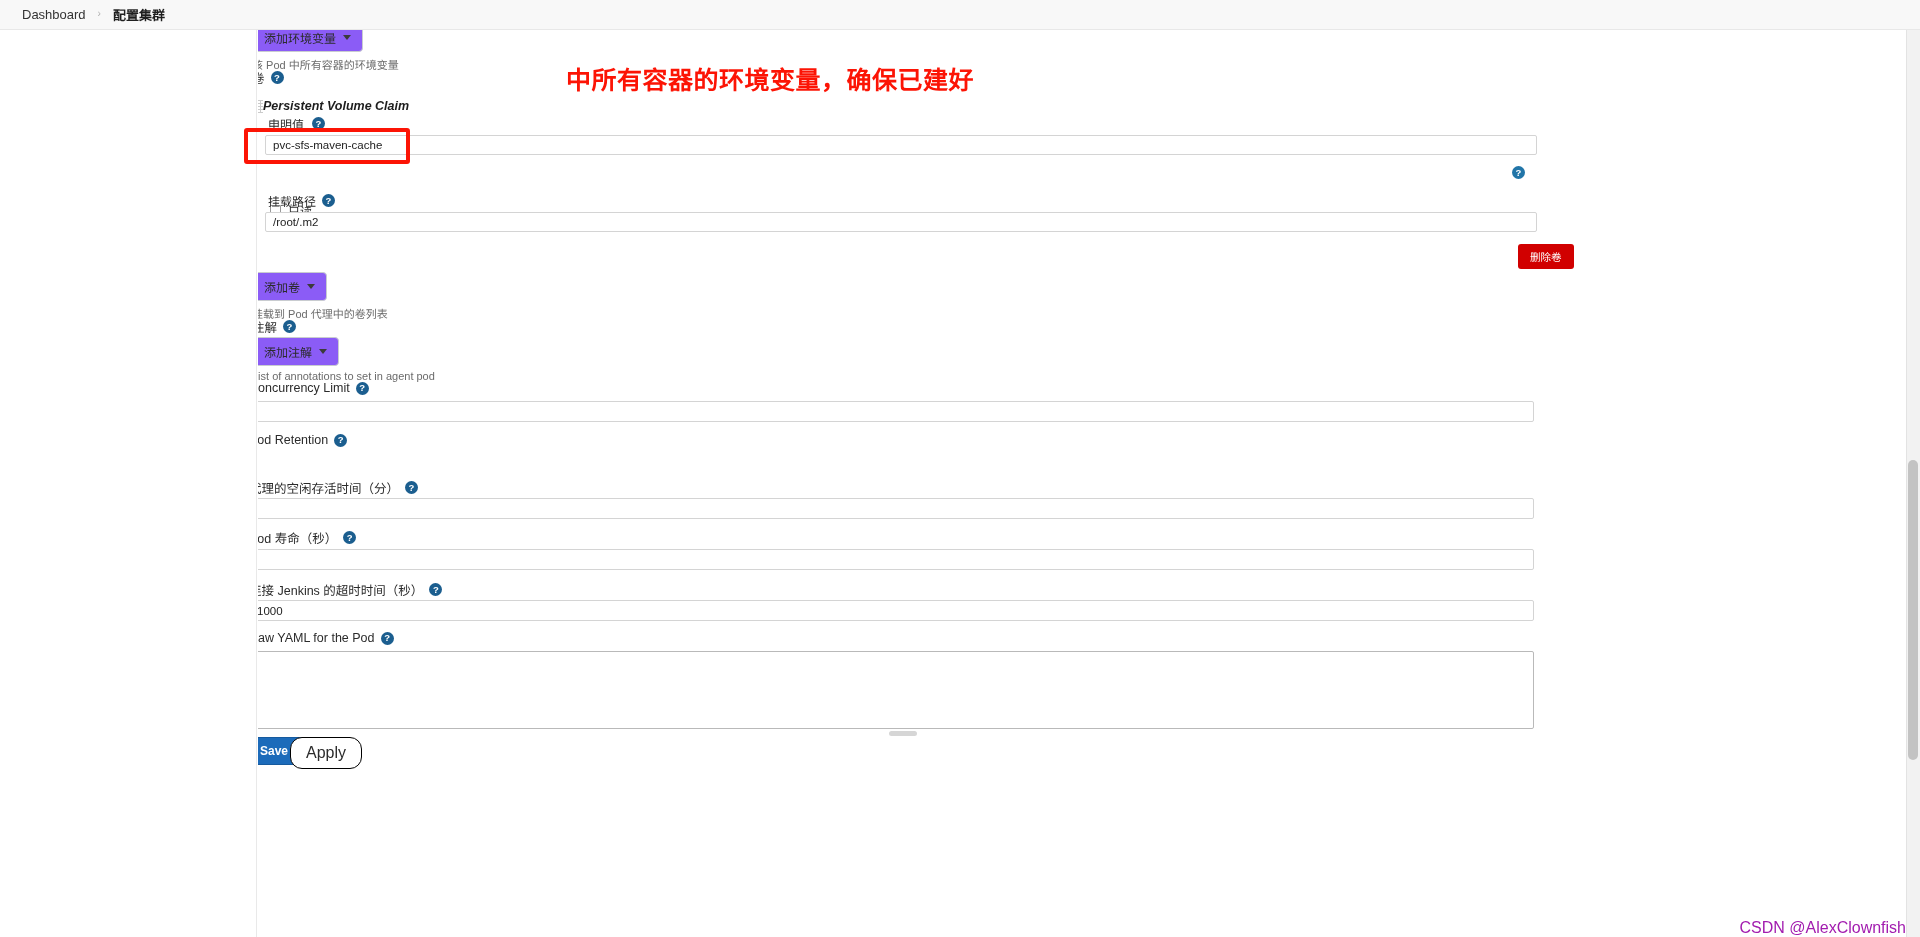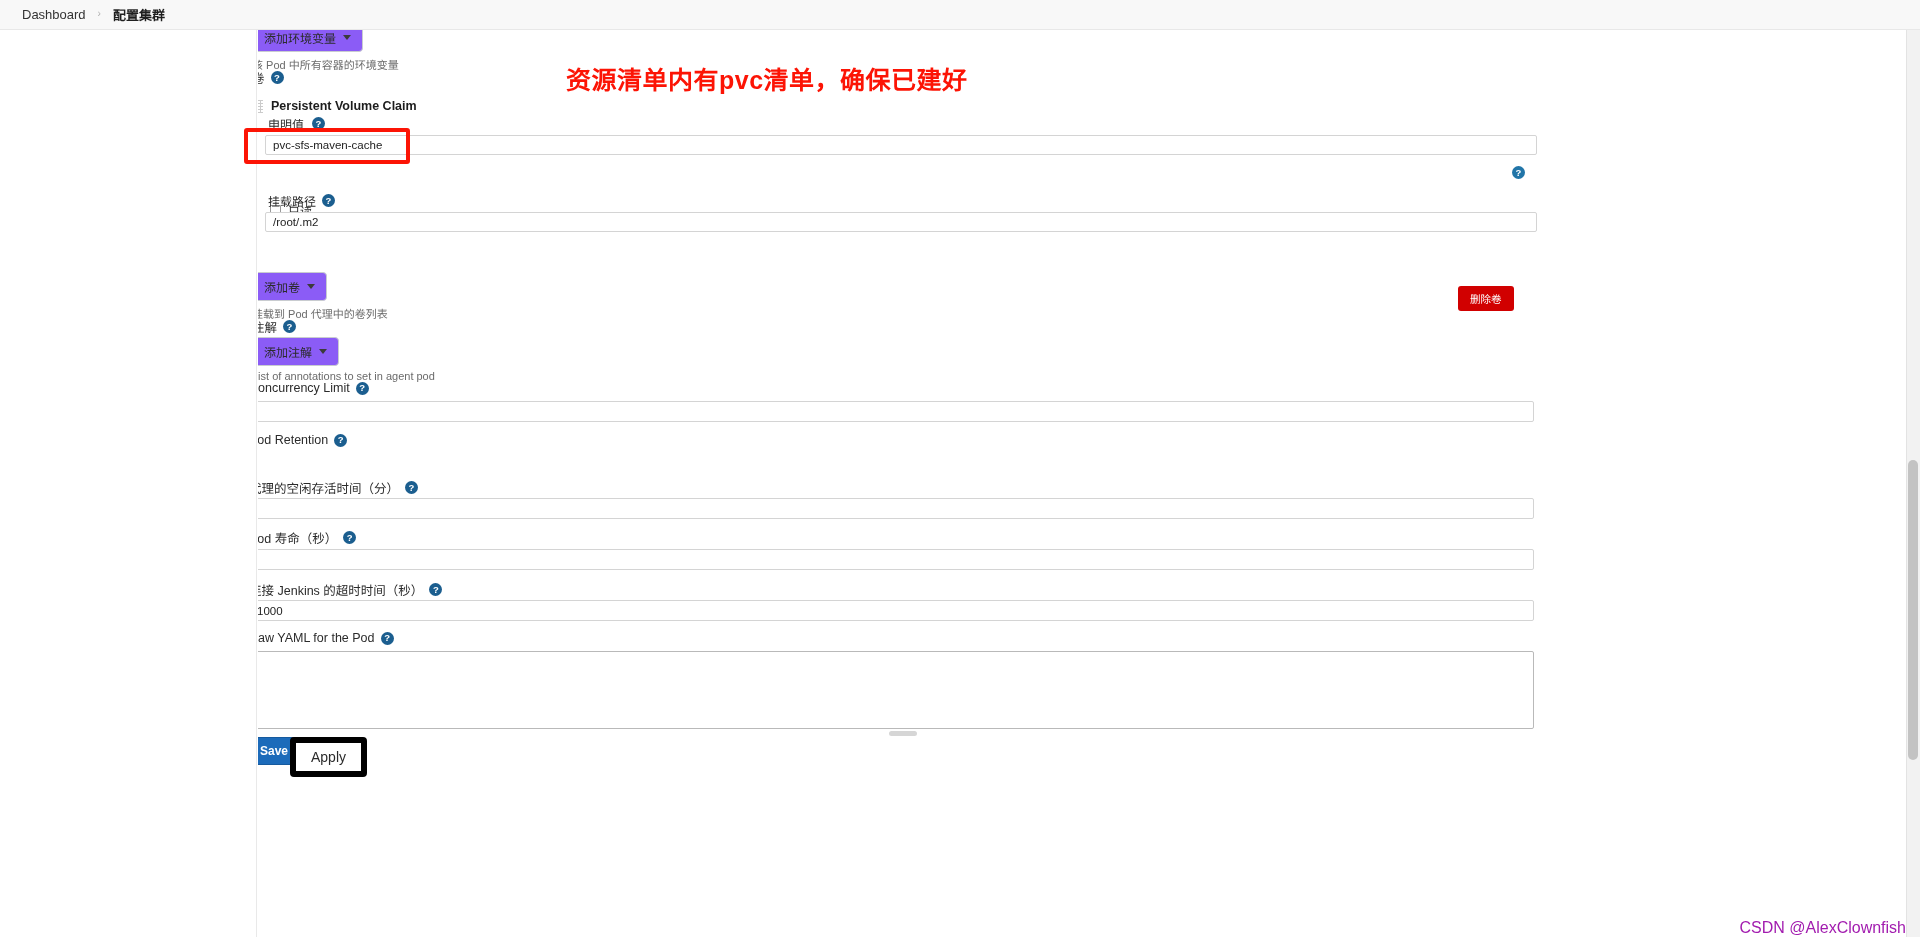--- a/index.html
+++ b/index.html
@@ -93,21 +93,21 @@
   .ta-input {
     width: 100%; height: 78px;
     border: 1px solid #b9b9b9; border-radius: 2px;
     background: #fff; font-size: 11.5px; color: #222;
     padding: 5px 7px; resize: none; outline: none;
     font-family: "Liberation Mono", monospace;
   }
 
   .section-title {
     font-size: 12.5px; font-weight: 700; color: #1d1d1d;
-    display: flex; align-items: center; gap: 8px;
+    display: flex; align-items: center;  font-style: italic;
   }
   .drag-handle {
     width: 9px; height: 13px; flex: none;
     background-image:
       linear-gradient(#c2c2c2 1px, transparent 1px),
       linear-gradient(90deg, #c2c2c2 1px, transparent 1px);
     background-size: 3px 3px;
     opacity: .85;
   }
 
@@ -120,22 +120,22 @@
   .btn-danger {
     background: #d10000; color: #fff; border: none; border-radius: 3px;
     font-size: 10.5px; padding: 5px 12px; cursor: pointer; white-space: nowrap;
   }
   .btn-primary {
     background: #1c6bba; color: #fff; border: 1px solid #165a9e;
     border-radius: 3px; font-size: 12px; font-weight: 600;
     padding: 6px 19px; cursor: pointer;
   }
   .btn-secondary {
-    background: #fff; color: #2b2b2b; border: 6px solid #000000;
-    border-radius: 4px; font-size: 14px;
+    background: #fff; color: #2b2b2b; border: 1px solid #000000;
+    border-radius: 12px; font-size: 16px;
     padding: 6px 15px; cursor: pointer;
   }
 
   
   .annot-text {
     position: absolute;
     font-size: 25px; font-weight: 700; color: #fc1405;
     white-space: nowrap; letter-spacing: .5px;
   }
   .annot-box {
@@ -215,21 +215,21 @@
 
     <div class="fld-label small" style="position:absolute; left:10px; top:162px;">
       <span>挂载路径</span>
       <span class="help-dot">?</span>
     </div>
 
     <div style="position:absolute; left:7px; top:182px; width:1272px;">
       <input class="txt-input" type="text" value="/root/.m2" style="">
     </div>
 
-    <button class="btn-danger" style="position:absolute; left:1200px; top:214px;margin-top:42px;">删除卷</button>
+    <button class="btn-danger" style="position:absolute; left:1260px; top:214px;">删除卷</button>
 
     <div style="position:absolute; left:-6px; top:242px;">
       <button class="btn-ghost">
         <span>添加卷</span>
         <span class="caret"></span>
       </button>
       <div class="hint">挂载到 Pod 代理中的卷列表</div>
     </div>
 
     <div class="fld-label" style="position:absolute; left:-6px; top:287px;">
@@ -289,21 +289,21 @@
     <div style="position:absolute; left:-9px; top:621px; width:1285px;">
       <textarea class="ta-input" value="" style=""></textarea>
       <div class="hscroll-hint" style="left:640px; top:80px; width:28px;"></div>
     </div>
 
     <button class="btn-primary" style="position:absolute; left:-18px; top:707px;">Save</button>
     <button class="btn-secondary" style="position:absolute; left:32px; top:707px;">Apply</button>
 
   </div>
 
-  <div class="annot-text" style="left:566px; top:60px;">资源清单内有pvc清单，确保已建好</div>
+  <div class="annot-text" style="left:566px; top:60px;">中所有容器的环境变量，确保已建好</div>
   <div class="annot-box" style="left:244px; top:128px; width:166px; height:36px;"></div>
 
   <div class="vscroll-track">
     <div class="vscroll-thumb"></div>
   </div>
 
   <div class="watermark">CSDN @AlexClownfish</div>
 
 </div>
 

